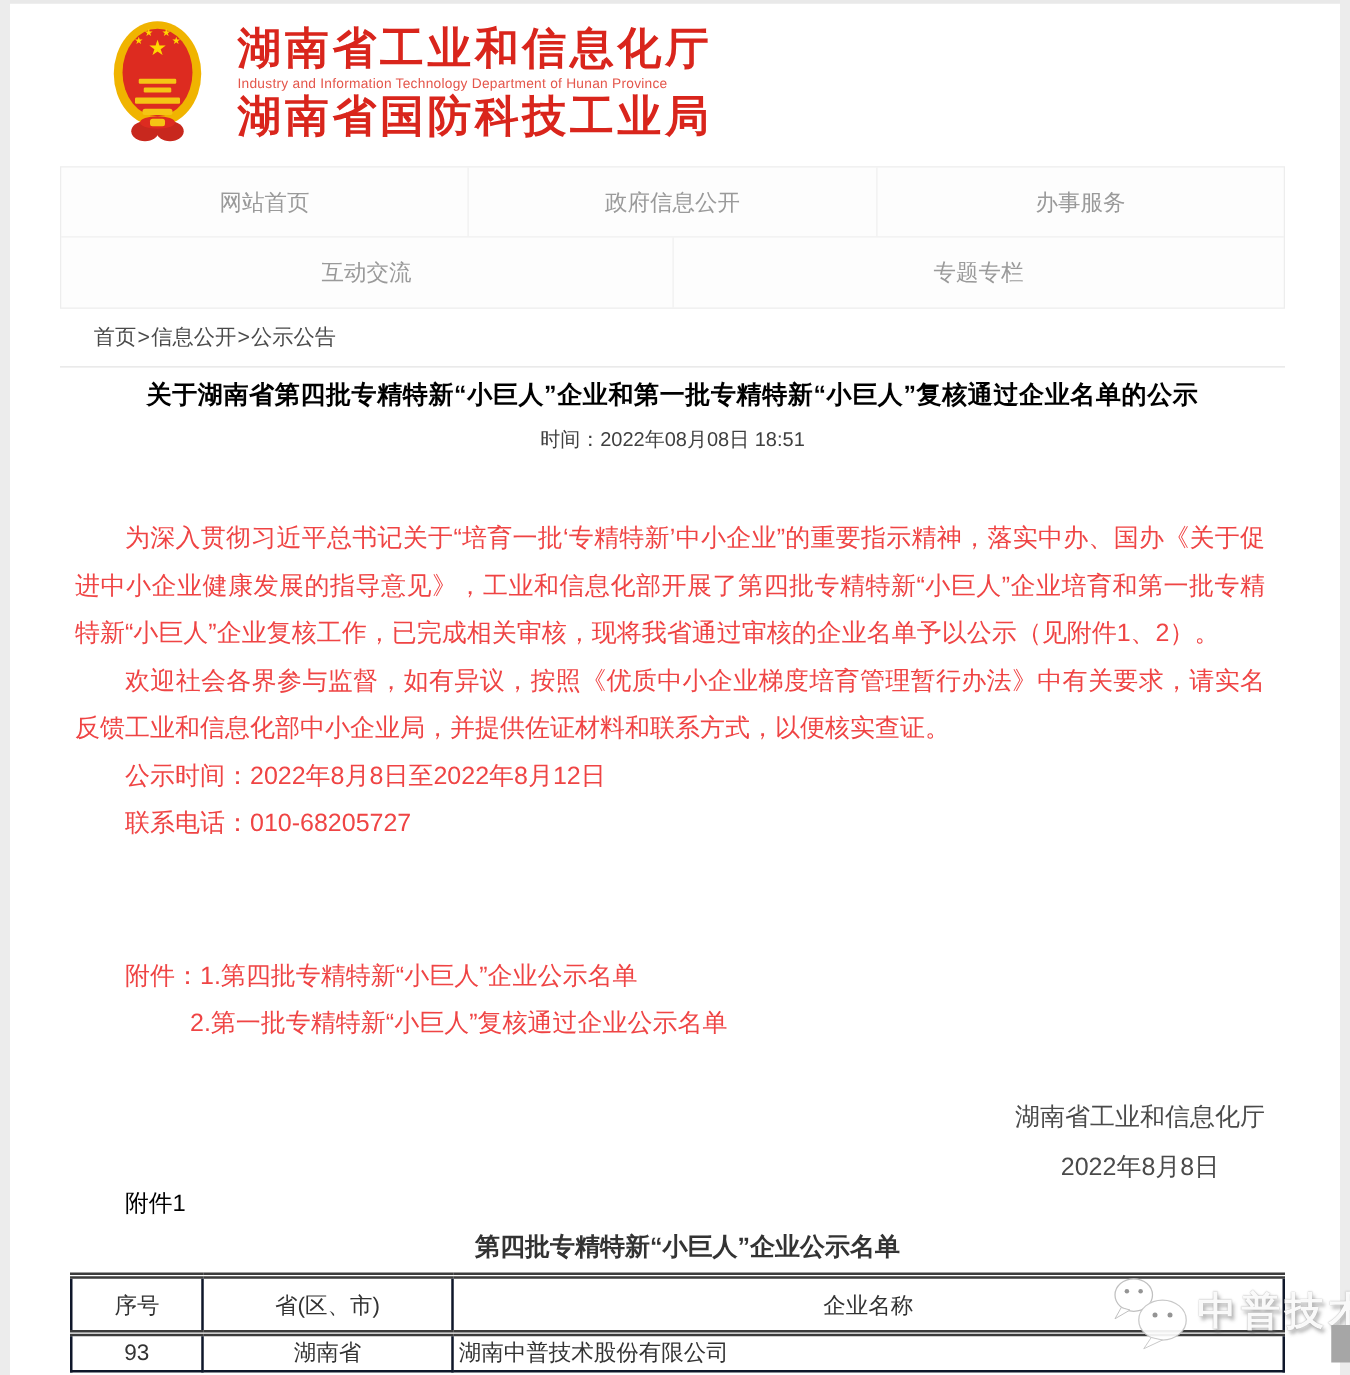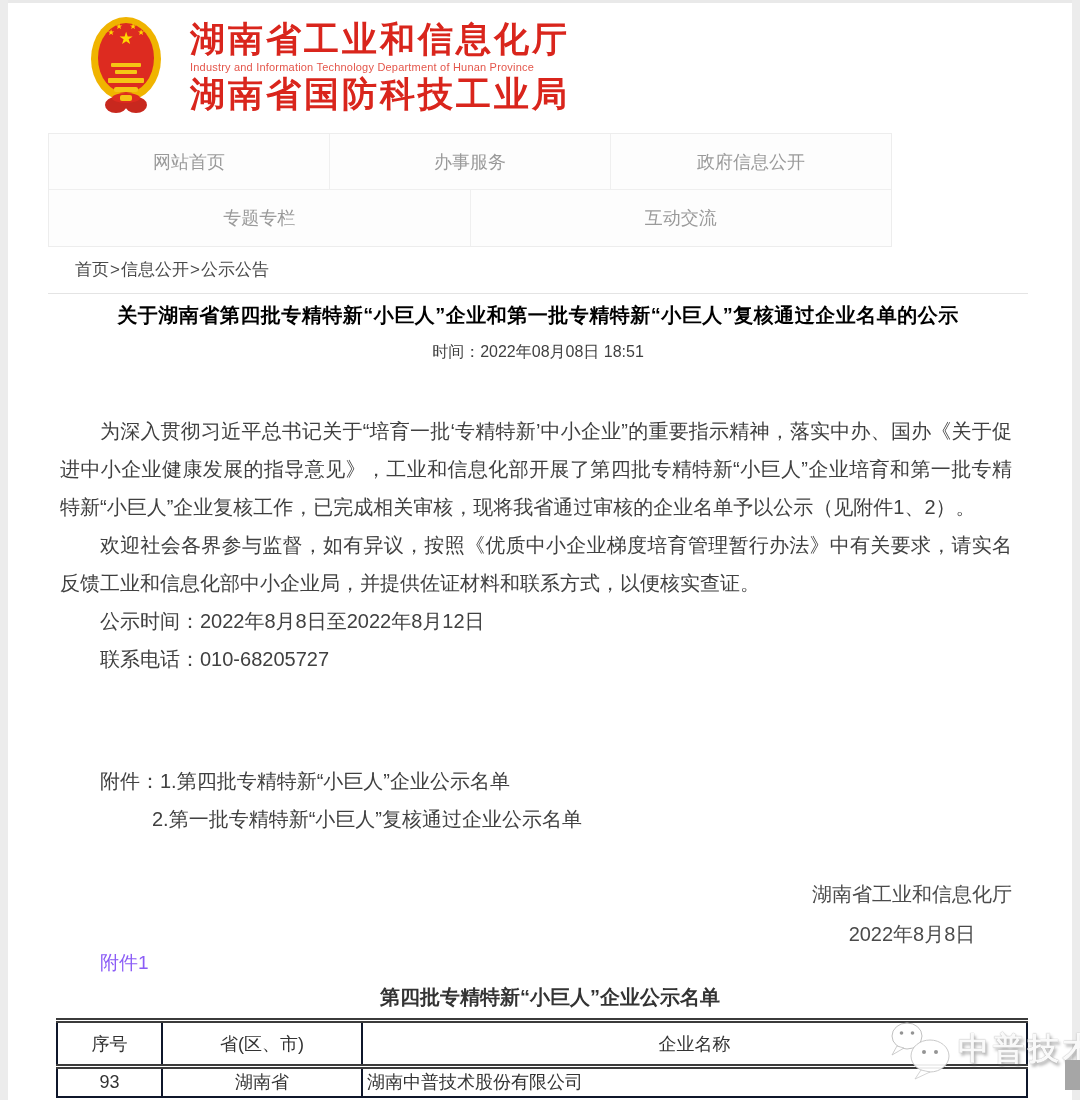--- a/index.html
+++ b/index.html
@@ -28,21 +28,21 @@
     font-size: 35px; font-weight: 800; color: #d9251c;
     letter-spacing: 3px; line-height: 38px; white-space: nowrap;
   }
   .org-en {
     font-size: 11px; color: #e4564b; margin: 3px 0 2px 0;
     letter-spacing: 0.2px; white-space: nowrap;
   }
 
   
   .nav {
-    position: absolute; left: 48px; top: 133px; width: 844px;
+    position: absolute; left: 48px; top: 133px; width: 980px;
     background: #fdfdfd; border: 1px solid #ededed;
   }
   .nav-row { display: flex; height: 56px; }
   .nav-row-1 { border-bottom: 1px solid #efefef; }
   .nav-cell {
     flex: 1; display: flex; align-items: center; justify-content: center;
     font-size: 18px; color: #9a9a9a; cursor: pointer;
     border-right: 1px solid #efefef;
   }
   .nav-cell:last-child { border-right: none; }
@@ -66,36 +66,36 @@
     letter-spacing: 0.5px;
   }
   .article-time {
     position: absolute; left: 48px; top: 342px; width: 980px;
     text-align: center; font-size: 16px; color: #3f3f3f;
   }
 
   
   .article-body {
     position: absolute; left: 60px; top: 412px; width: 952px;
-    font-size: 20px; line-height: 38px; color: #404040;
+    font-size: 20px; line-height: 38px; color: #ef4444;
     text-align: justify;
   }
   .article-body p.indent { text-indent: 2em; }
   .attachments { margin-top: 84px; line-height: 38px; }
   .attach-line-1 { padding-left: 40px; }
   .attach-line-2 { padding-left: 92px; }
 
   .signature {
     position: absolute; right: 68px; top: 874px;
     text-align: center; font-size: 20px; color: #4a4a4a; line-height: 40px;
   }
 
   .appendix-label {
     position: absolute; left: 100px; top: 950px;
-    font-size: 19px; color: #8b5cf6;
+    font-size: 19px; color: #000000;
   }
 
   .table-title {
     position: absolute; left: 60px; top: 984px; width: 980px;
     text-align: center; font-size: 20px; font-weight: 700; color: #333333;
   }
 
   
   .doc-table {
     position: absolute; left: 56px; top: 1018px; width: 972px;
@@ -162,26 +162,26 @@
 
   <div class="header-text">
     <div class="org-cn">湖南省工业和信息化厅</div>
     <div class="org-en">Industry and Information Technology Department of Hunan Province</div>
     <div class="org-cn">湖南省国防科技工业局</div>
   </div>
 
   <div class="nav">
     <div class="nav-row nav-row-1">
       <div class="nav-cell">网站首页</div>
+      <div class="nav-cell">政府信息公开</div>
       <div class="nav-cell">办事服务</div>
-      <div class="nav-cell">政府信息公开</div>
     </div>
     <div class="nav-row">
+      <div class="nav-cell">互动交流</div>
       <div class="nav-cell">专题专栏</div>
-      <div class="nav-cell">互动交流</div>
     </div>
   </div>
 
   <div class="breadcrumb">
     <span class="crumb">首页</span><span class="sep">&gt;</span><span class="crumb">信息公开</span><span class="sep">&gt;</span><span class="crumb">公示公告</span>
   </div>
   <div class="breadcrumb-divider"></div>
 
   <div class="article-title">关于湖南省第四批专精特新“小巨人”企业和第一批专精特新“小巨人”复核通过企业名单的公示</div>
   <div class="article-time">时间：2022年08月08日 18:51</div>

